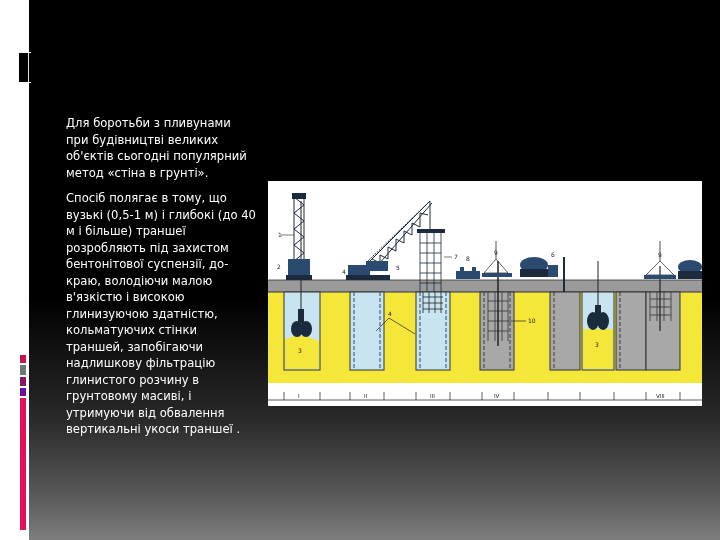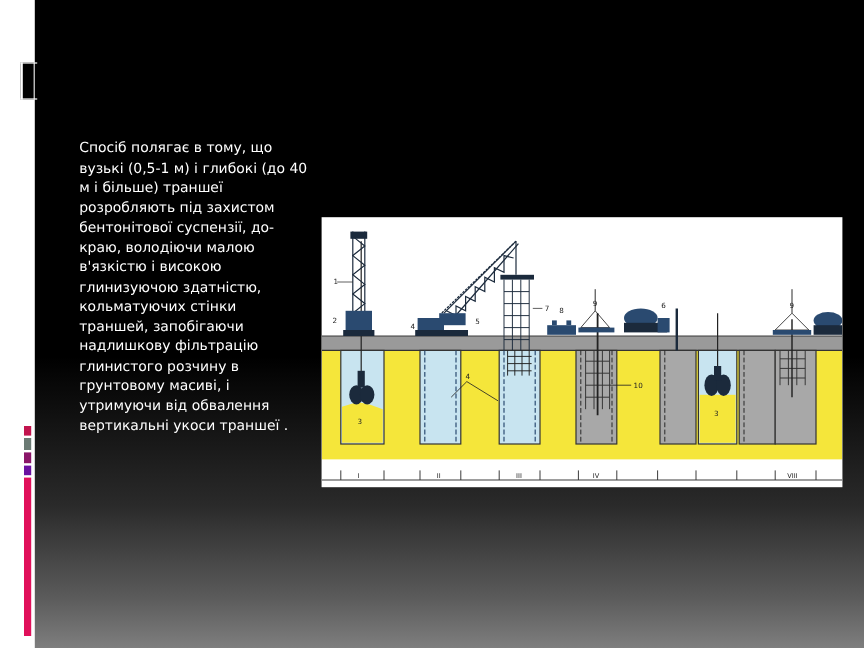--- a/index.html
+++ b/index.html
@@ -47,20 +47,21 @@
 <div class="slide"></div>
 
 <div class="deco-top"></div>
 <div class="deco-bar b1"></div>
 <div class="deco-bar b2"></div>
 <div class="deco-bar b3"></div>
 <div class="deco-bar b4"></div>
 <div class="deco-bar b5"></div>
 
 <div class="text-block">
+  <p>Для боротьби з пливунами при будівництві великих об'єктів сьогодні популярний метод «стіна в грунті».</p>
   <p>Спосіб полягає в тому, що вузькі (0,5-1 м) і глибокі (до 40 м і більше) траншеї розробляють під захистом бентонітової суспензії, до-краю, володіючи малою в'язкістю і високою глинизуючою здатністю, кольматуючих стінки траншей, запобігаючи надлишкову фільтрацію глинистого розчину в грунтовому масиві, і утримуючи від обвалення вертикальні укоси траншеї .</p>
 </div>
 
 <div class="figure">
   <svg width="434" height="225" viewBox="0 0 434 225" xmlns="http://www.w3.org/2000/svg">
 
     <rect x="0" y="110" width="434" height="92" fill="#f5e63a"></rect>
 
     <rect x="0" y="99" width="434" height="12" fill="#9a9a9a"></rect>
     <line x1="0" y1="111" x2="434" y2="111" stroke="#333" stroke-width="1"></line>

